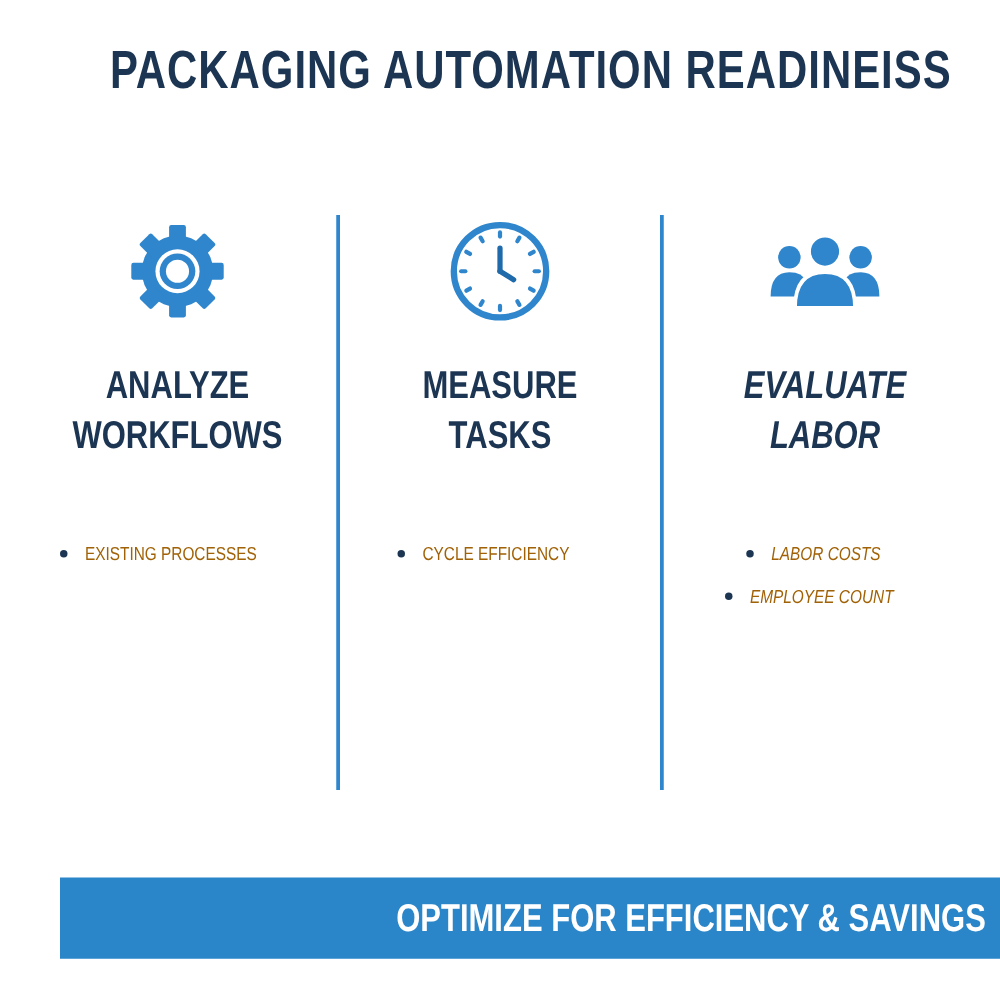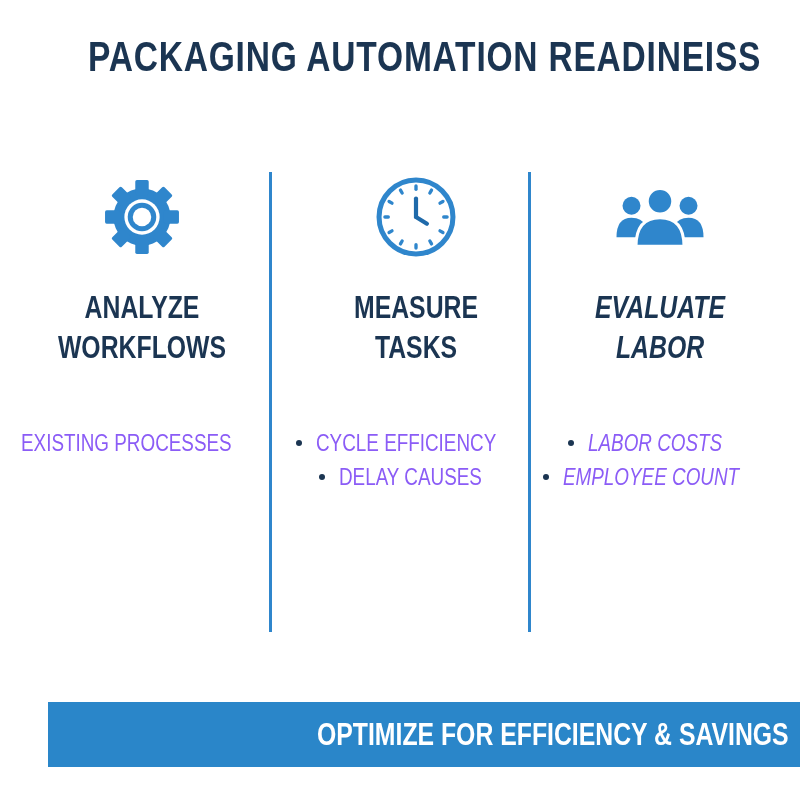--- a/index.html
+++ b/index.html
@@ -74,22 +74,22 @@
       width: 100%;
       margin: 0;
       padding: 0;
       list-style: none;
     }
     .col li {
       display: flex;
       align-items: center;
       justify-content: center;
       height: 34px;
-      font-size: 23px;
-      color: #8b5cf6;
+      font-size: 15px;
+      color: #a16207;
       white-space: nowrap;
     }
     .col li .bullet {
       display: inline-block;
       width: 6px;
       height: 6px;
       border-radius: 50%;
       background: #1b3552;
       margin-right: 14px;
     }
@@ -150,21 +150,21 @@
     <span>WORKFLOWS</span>
   </div>
   <ul>
     <li>
         <span class="bullet"></span>
         <span class="txt">EXISTING PROCESSES</span>
       </li>
   </ul>
 </div>
 
-<div class="col" style="left:286px;">
+<div class="col" style="left:270px;">
   <div class="icon">
     <svg width="84" height="84" viewBox="0 0 100 100">
       <circle cx="50" cy="50" r="44" fill="none" stroke="#2f86cc" stroke-width="6"></circle>
       <g stroke="#2f86cc" stroke-width="4" stroke-linecap="round">
         <line x1="50" y1="13" x2="50" y2="17"></line>
         <line x1="50" y1="83" x2="50" y2="87"></line>
         <line x1="13" y1="50" x2="17" y2="50"></line>
         <line x1="83" y1="50" x2="87" y2="50"></line>
         <line x1="50" y1="13" x2="50" y2="17" transform="rotate(30 50 50)"></line>
         <line x1="50" y1="13" x2="50" y2="17" transform="rotate(60 50 50)"></line>
@@ -183,24 +183,20 @@
   </div>
   <div class="heading">
     <span>MEASURE</span>
     <span>TASKS</span>
   </div>
   <ul>
     <li>
         <span class="bullet"></span>
         <span class="txt">CYCLE EFFICIENCY</span>
       </li>
-    <li>
-        <span class="bullet"></span>
-        <span class="txt">DELAY CAUSES</span>
-      </li>
   </ul>
 </div>
 
 <div class="col" style="left:530px;font-style:italic;">
   <div class="icon">
     <svg width="96" height="76" viewBox="0 0 120 90">
       <g fill="#2f86cc">
         <circle cx="22" cy="30" r="12"></circle>
         <path d="M2 72 Q2 46 22 46 Q36 46 40 56 L40 72 Z"></path>
         <circle cx="98" cy="30" r="12"></circle>

